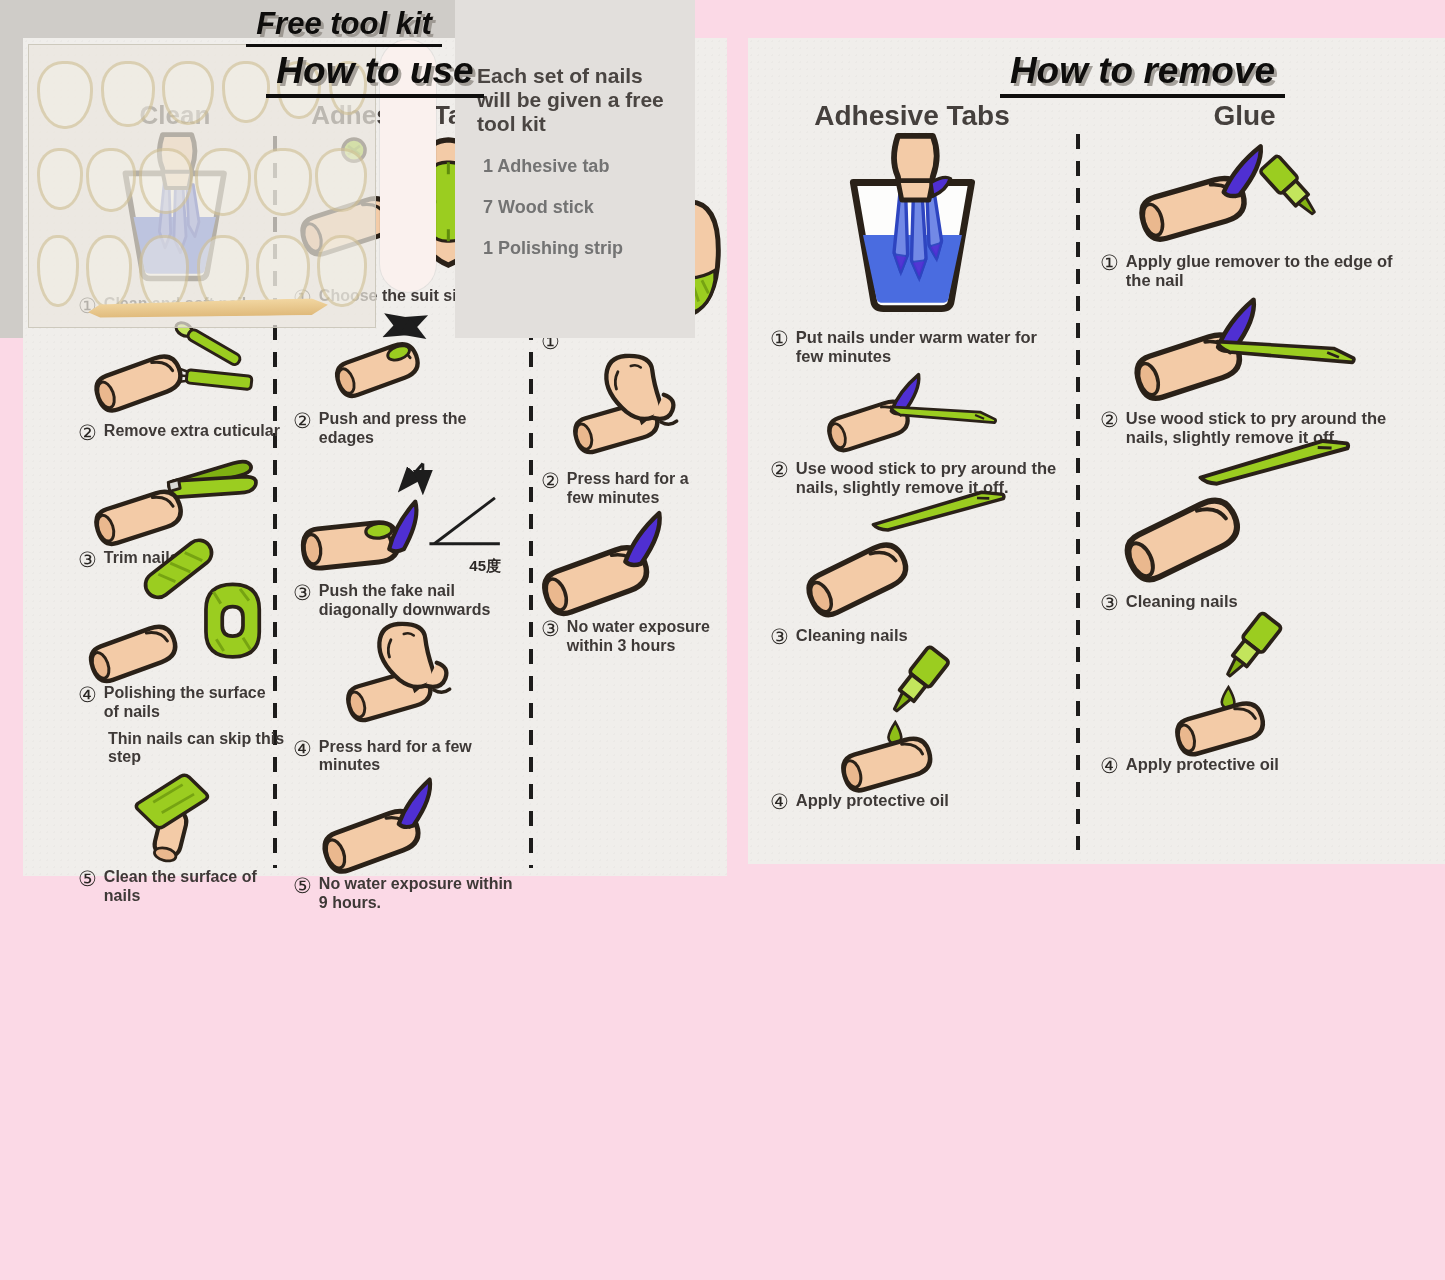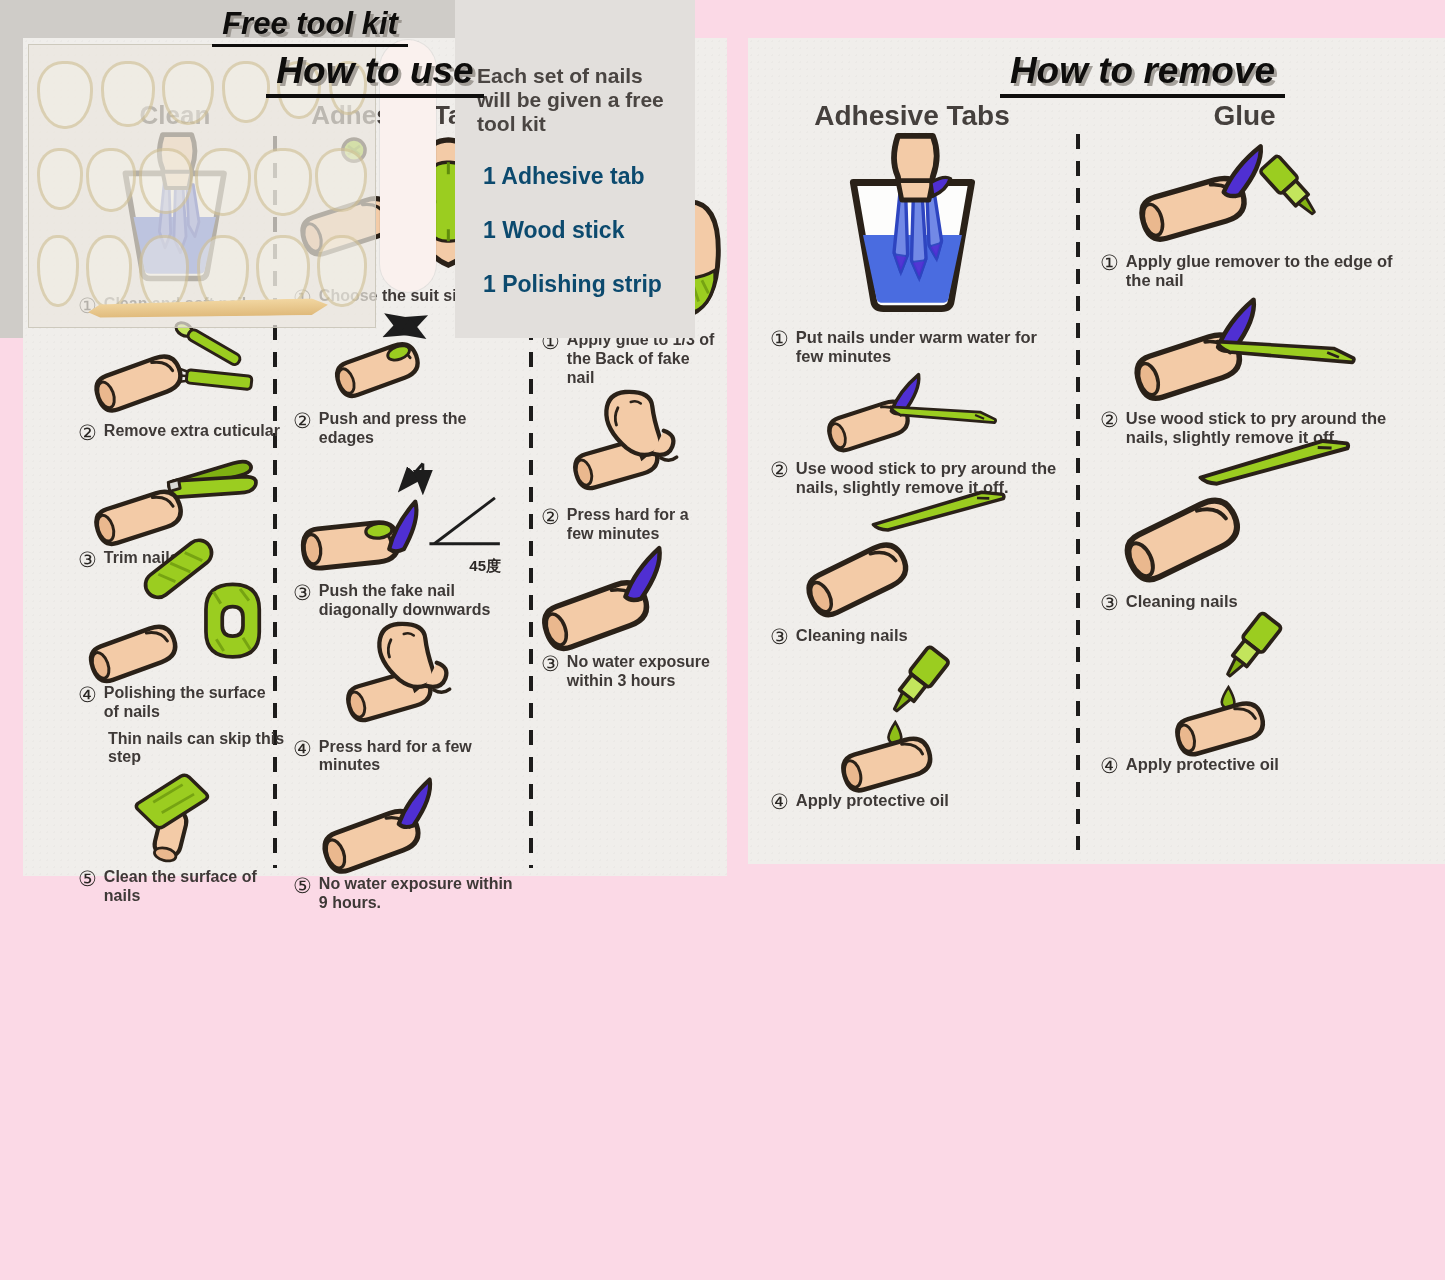--- a/index.html
+++ b/index.html
@@ -15,21 +15,21 @@
   }
   #use-panel{left:23px;top:38px;width:704px;height:838px;}
   #remove-panel{left:748px;top:38px;width:789px;height:826px;}
   #toolkit-panel{left:25px;top:915px;width:695px;height:338px;background:#cfccc8;}
   .panel-title{position:absolute;top:12px;left:0;right:0;text-align:center;z-index:6;}
   .panel-title span{
     display:inline-block;font-style:italic;font-weight:bold;font-size:37px;color:#0e0d0c;
     border-bottom:4px solid #0e0d0c;padding:0 10px 2px;
     text-shadow:3px 3px 0 rgba(140,135,128,0.75);
   }
-  #toolkit-panel .panel-title{left:0;width:620px;top:6px;}
+  #toolkit-panel .panel-title{left:0;width:620px;top:6px;padding-left:34px;}
   #toolkit-panel .panel-title span{font-size:31px;border-bottom-width:3px;}
   .vsep{position:absolute;width:4px;background:repeating-linear-gradient(to bottom,#1d1c1b 0 15px,transparent 15px 27px);}
   #use-panel .vsep{top:98px;bottom:8px;}
   #remove-panel .vsep{top:96px;bottom:14px;}
   .col{position:absolute;top:58px;bottom:0;display:flex;flex-direction:column;align-items:center;}
   .col-header{font-size:26px;font-weight:bold;color:#45403d;margin:4px 0 2px;}
   #remove-panel .col-header{font-size:28px;}
   .illus{position:relative;width:100%;display:flex;justify-content:center;align-items:flex-start;}
   .illus svg{height:96%;max-width:96%;overflow:visible;}
   .cap{display:flex;gap:7px;align-self:stretch;padding:2px 8px 4px 18px;color:#3e3937;font-weight:bold;align-items:flex-start;}
@@ -47,21 +47,21 @@
     display:flex;flex-direction:column;justify-content:space-around;padding:6px 8px;box-sizing:border-box;overflow:hidden;}
   .tabrow{display:flex;justify-content:space-between;align-items:flex-start;}
   .tab{border:3px solid rgba(188,168,108,0.42);background:rgba(246,242,232,0.4);
     border-radius:46% 46% 48% 48% / 40% 40% 56% 56%;}
   .strip{position:absolute;left:380px;top:40px;width:56px;height:252px;border-radius:28px;background:#faf1ee;box-shadow:0 0 0 1px rgba(0,0,0,0.05);}
   .woodstick{position:absolute;left:88px;top:300px;width:240px;height:17px;
     background:linear-gradient(#f2d7a2,#dfb97a);
     clip-path:polygon(0% 60%,5% 15%,93% 0%,100% 40%,93% 100%,5% 92%);transform:rotate(-1deg);}
   .tk-text{position:absolute;left:455px;top:0;width:240px;height:338px;background:#e2dfdc;box-sizing:border-box;padding:64px 10px 8px 22px;}
   .tk-desc{font-size:21px;font-weight:bold;color:#4a4542;line-height:1.15;width:205px;}
-  .tk-item{font-size:23px;font-weight:bold;color:#0c4a6e;margin-top:27px;padding-left:6px;}
+  .tk-item{font-size:18px;font-weight:bold;color:#737373;margin-top:20px;padding-left:6px;}
 </style>
 </head>
 <body>
 
 <svg style="position:absolute;width:0;height:0" aria-hidden="true">
   <defs>
     <marker id="arr" markerWidth="9" markerHeight="8" refX="7" refY="3.5" orient="auto-start-reverse" markerUnits="strokeWidth">
       <path d="M0 0 L9 3.5 L0 7 Z" fill="#1d1d1d"></path>
     </marker>
     <g id="g-fingerH" stroke-linejoin="round" stroke-linecap="round">
@@ -325,21 +325,20 @@
           </g>
         <g transform="translate(152,84)">
           <path d="M38 0 Q74 2 72 66 Q70 124 38 138 Q6 124 4 66 Q2 2 38 0 Z" fill="#f3cba7" stroke="#2a2118" stroke-width="6"></path>
           <path d="M8 84 Q38 102 68 84 L68 96 Q62 130 38 136 Q14 130 8 96 Z" fill="#9bcd20" stroke="#2a2118" stroke-width="4"></path>
           <path d="M22 96 L34 126 M38 92 L48 122 M52 96 L60 112" stroke="#76a312" stroke-width="3.5"></path>
         </g>
       </svg>
     </div>
     <div class="cap" style="padding-left:10px;">
       <span class="num">①</span>
-      <span class="txt">Apply glue to 1/3 of the Back of fake nail</span>
     </div>
     <div class="illus" style="height:112px;">
       <svg viewBox="0 0 160 150">
           <use href="#g-press"></use>
         </svg>
     </div>
     <div class="cap" style="padding-left:10px;">
       <span class="num">②</span>
       <span class="txt">Press hard for a few minutes</span>
     </div>
@@ -485,16 +484,16 @@
       <div class="tab" style="width:46px;height:70px;"></div>
       <div class="tab" style="width:48px;height:68px;"></div>
       <div class="tab" style="width:44px;height:66px;"></div>
     </div>
   </div>
   <div class="strip"></div>
   <div class="woodstick"></div>
   <div class="tk-text">
     <div class="tk-desc">Each set of nails will be given a free tool kit</div>
     <div class="tk-item">1 Adhesive tab</div>
-    <div class="tk-item">1 Wood stick</div>
+    <div class="tk-item">7 Wood stick</div>
     <div class="tk-item">1 Polishing strip</div>
   </div>
 </section>
 
 </body></html>

